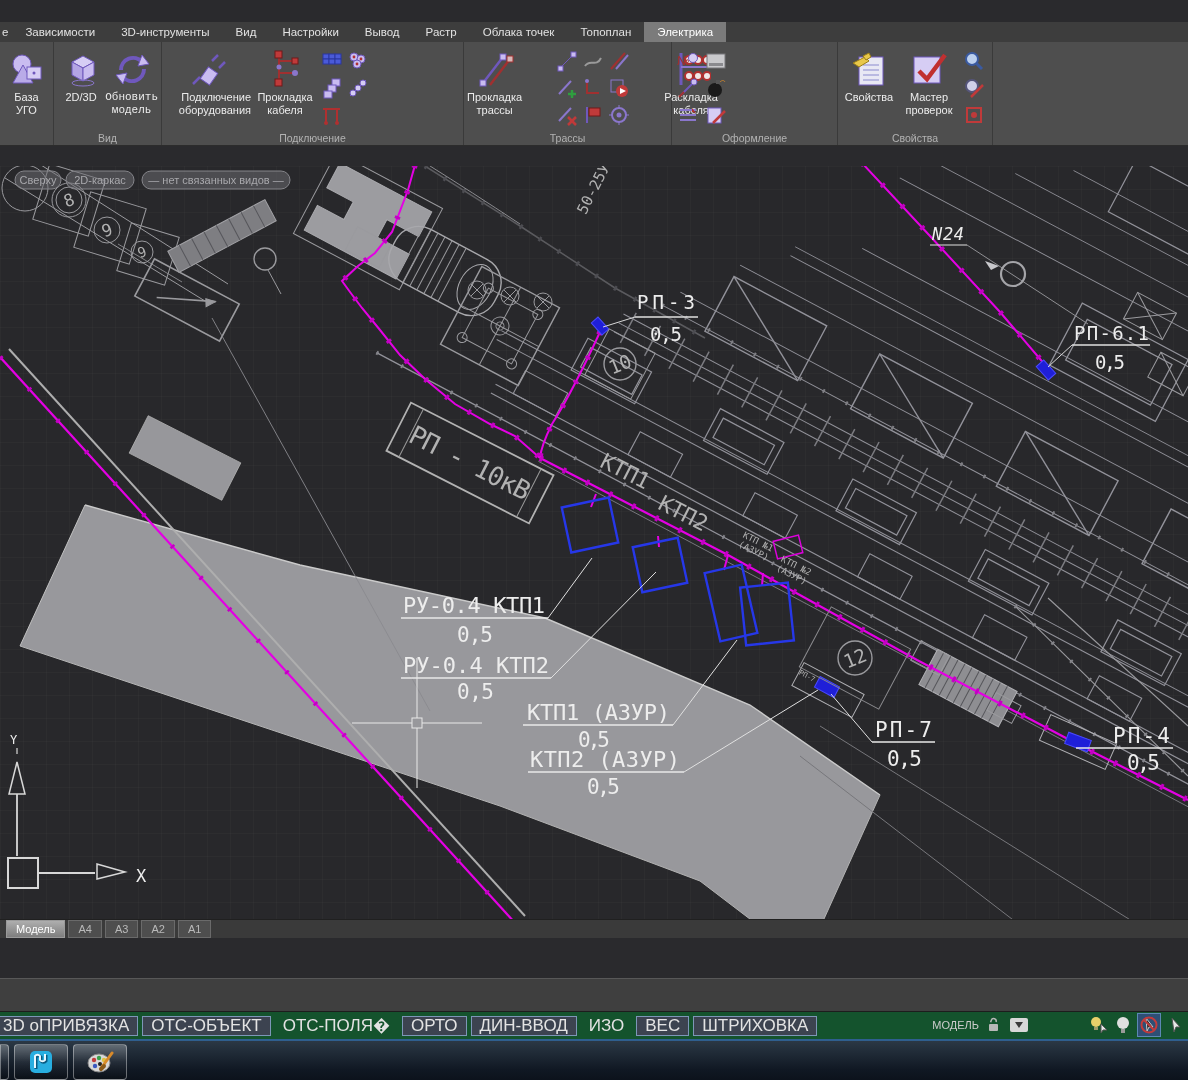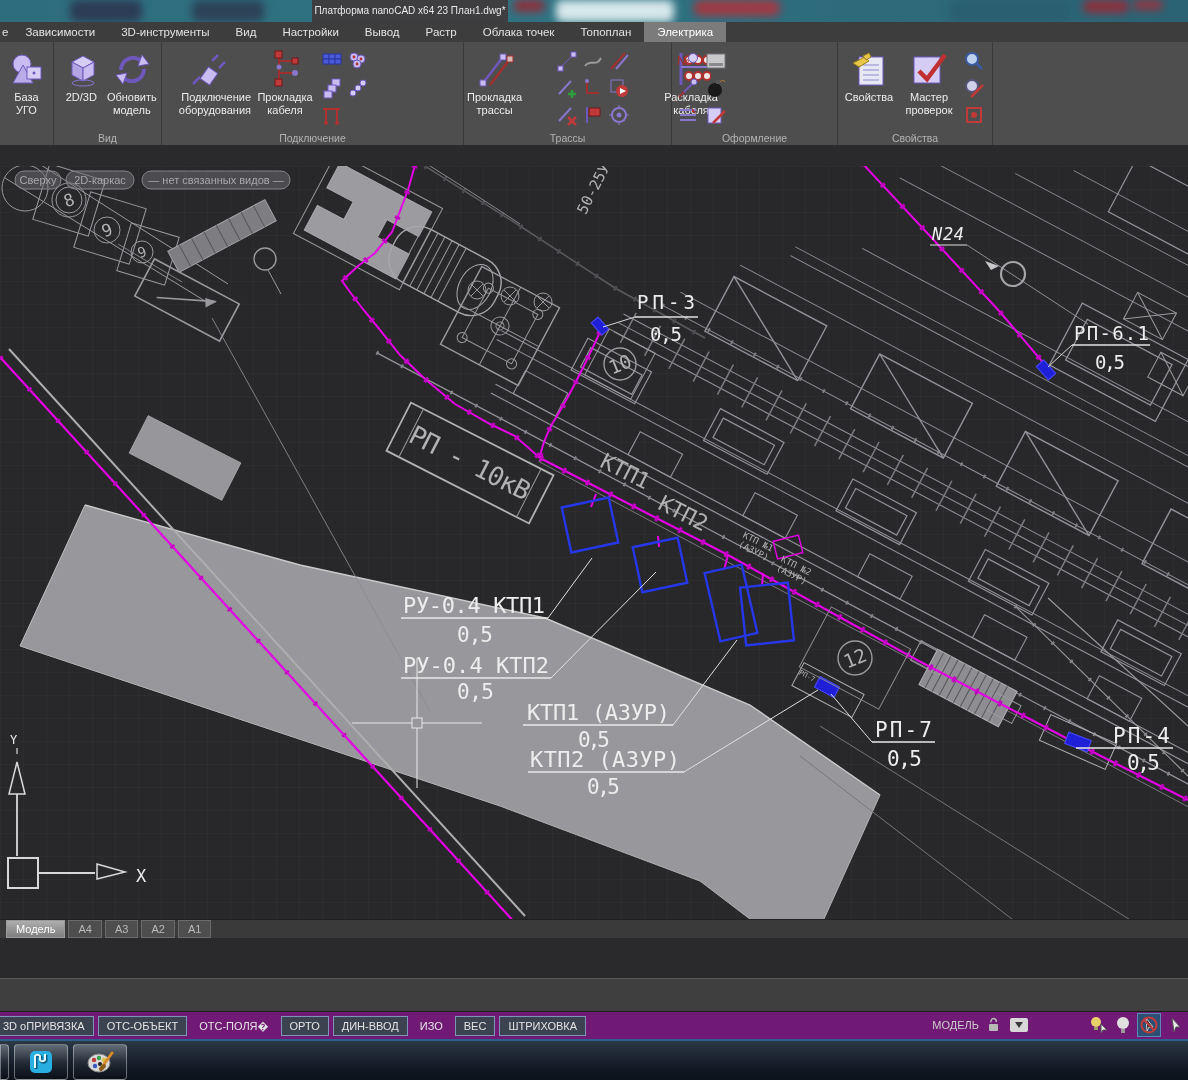--- a/index.html
+++ b/index.html
@@ -41,53 +41,41 @@
   #laytabs{left:0;top:919px;width:1188px;height:18px;background:#3a3a3a;border-top:1px solid #202020;
     display:flex;align-items:center;font-size:11px;}
   .ltab{height:16px;line-height:16px;padding:0 9px;margin-right:3px;background:#4e4e4e;
     border:1px solid #6a6a6a;color:#b9b9b9;}
   .ltab.active{background:linear-gradient(#aeaeae,#7e7e7e);color:#fff;border-color:#9a9a9a;margin-left:6px;}
   
   #cmd{left:0;top:978px;width:1188px;height:74px;background:#3f3f3f;border-top:1px solid #585858;
     color:#f97316;font-family:"DejaVu Sans Mono",monospace;font-size:12px;}
   #cmd .prompt{position:absolute;left:3px;top:38px;}
   
-  #status{left:0;top:1011px;width:1188px;height:28px;background:#701a75;border-top:1px solid #1d1d1d;
-    display:flex;align-items:center;font-size:11px;color:#e3e3e3;}
+  #status{left:0;top:1011px;width:1188px;height:28px;background:#14532d;border-top:1px solid #1d1d1d;
+    display:flex;align-items:center;font-size:17px;color:#e3e3e3;}
   .stog{height:18px;line-height:18px;padding:0 8px;margin-right:4px;white-space:nowrap;}
   .stog.on{border:1px solid #7d96b8;background:#3c4350;}
   #statusright{position:absolute;right:4px;top:1011px;height:28px;display:flex;align-items:center;color:#cccccc;font-size:11px;}
   .sic{margin-left:7px;display:flex;align-items:center;}
   .sicbtn{padding:2px;border:1px solid transparent;}
   .sicbtn.on{background:#2e4f75;border-color:#5d87b5;}
   
   #taskbar{left:0;top:1039px;width:1188px;height:41px;background:linear-gradient(#2b3845,#101823 70%,#0b111a);
     border-top:2px solid #2f5f8f;display:flex;align-items:center;}
   .tbtn{width:52px;height:34px;margin-left:5px;border-radius:4px;
     background:linear-gradient(rgba(255,255,255,.28),rgba(255,255,255,.06) 50%,rgba(0,0,0,.15));
     border:1px solid rgba(255,255,255,.38);display:flex;align-items:center;justify-content:center;}
   .tbtn.partial{width:7px;margin-left:0;border-radius:0 4px 4px 0;}
 </style>
 </head>
 <body>
 
 <div id="screen">
 
-  <div class="abs" id="titlestrip">
-    <div class="blob" style="left:70px;top:0;width:72px;height:22px;background:#2c3c55;"></div>
-    <div class="blob" style="left:192px;top:0;width:72px;height:22px;background:#2c4358;"></div>
-    <div class="blob" style="left:345px;top:0;width:90px;height:18px;background:rgba(208,232,238,.75);"></div>
-    <div class="blob" style="left:513px;top:0;width:32px;height:12px;background:#8e2f3c;"></div>
-    <div class="blob" style="left:556px;top:0;width:118px;height:22px;background:rgba(233,245,247,.9);"></div>
-    <div class="blob" style="left:694px;top:0;width:86px;height:16px;background:#a03a45;"></div>
-    <div class="blob" style="left:950px;top:0;width:120px;height:22px;background:#2a5f70;"></div>
-    <div class="blob" style="left:1083px;top:0;width:46px;height:13px;background:#8e2f3c;"></div>
-    <div class="blob" style="left:1133px;top:0;width:30px;height:10px;background:#93343f;"></div>
-    <div id="titlebar">Платформа nanoCAD x64 23 План1.dwg*</div>
-  </div>
 
   <div class="abs" id="menubar">
     <span class="mitem first">е</span>
     <span class="mitem">Зависимости</span>
     <span class="mitem">3D-инструменты</span>
     <span class="mitem">Вид</span>
     <span class="mitem">Настройки</span>
     <span class="mitem">Вывод</span>
     <span class="mitem">Растр</span>
     <span class="mitem">Облака точек</span>
@@ -117,21 +105,21 @@
         <div class="ricon">
           <svg width="36" height="36">
               <polygon points="9,11 20,5 31,11 20,17" fill="#d6cdf4" stroke="#6f58bd"></polygon>
               <polygon points="9,11 20,17 20,30 9,24" fill="#b3a4e4" stroke="#6f58bd"></polygon>
               <polygon points="31,11 20,17 20,30 31,24" fill="#c9bcf0" stroke="#6f58bd"></polygon>
               <ellipse cx="20" cy="32" rx="11" ry="3" fill="none" stroke="#8a76cc"></ellipse>
             </svg>
         </div>
         <span>2D/3D</span>
       </div>
-      <div class="rbtn" style="width:54px;">
+      <div class="rbtn" style="width:54px;font-family:Liberation Mono, monospace;">
         <div class="ricon">
           <svg width="38" height="38">
               <path d="M8 20 A12 12 0 0 1 29 12" fill="none" stroke="#6f58bd" stroke-width="4"></path>
               <polygon points="29,5 36,14 25,16" fill="#c9bcf0" stroke="#6f58bd"></polygon>
               <path d="M31 19 A12 12 0 0 1 10 27" fill="none" stroke="#6f58bd" stroke-width="4"></path>
               <polygon points="10,34 3,25 14,23" fill="#c9bcf0" stroke="#6f58bd"></polygon>
             </svg>
         </div>
         <span>Обновить модель</span>
       </div>

